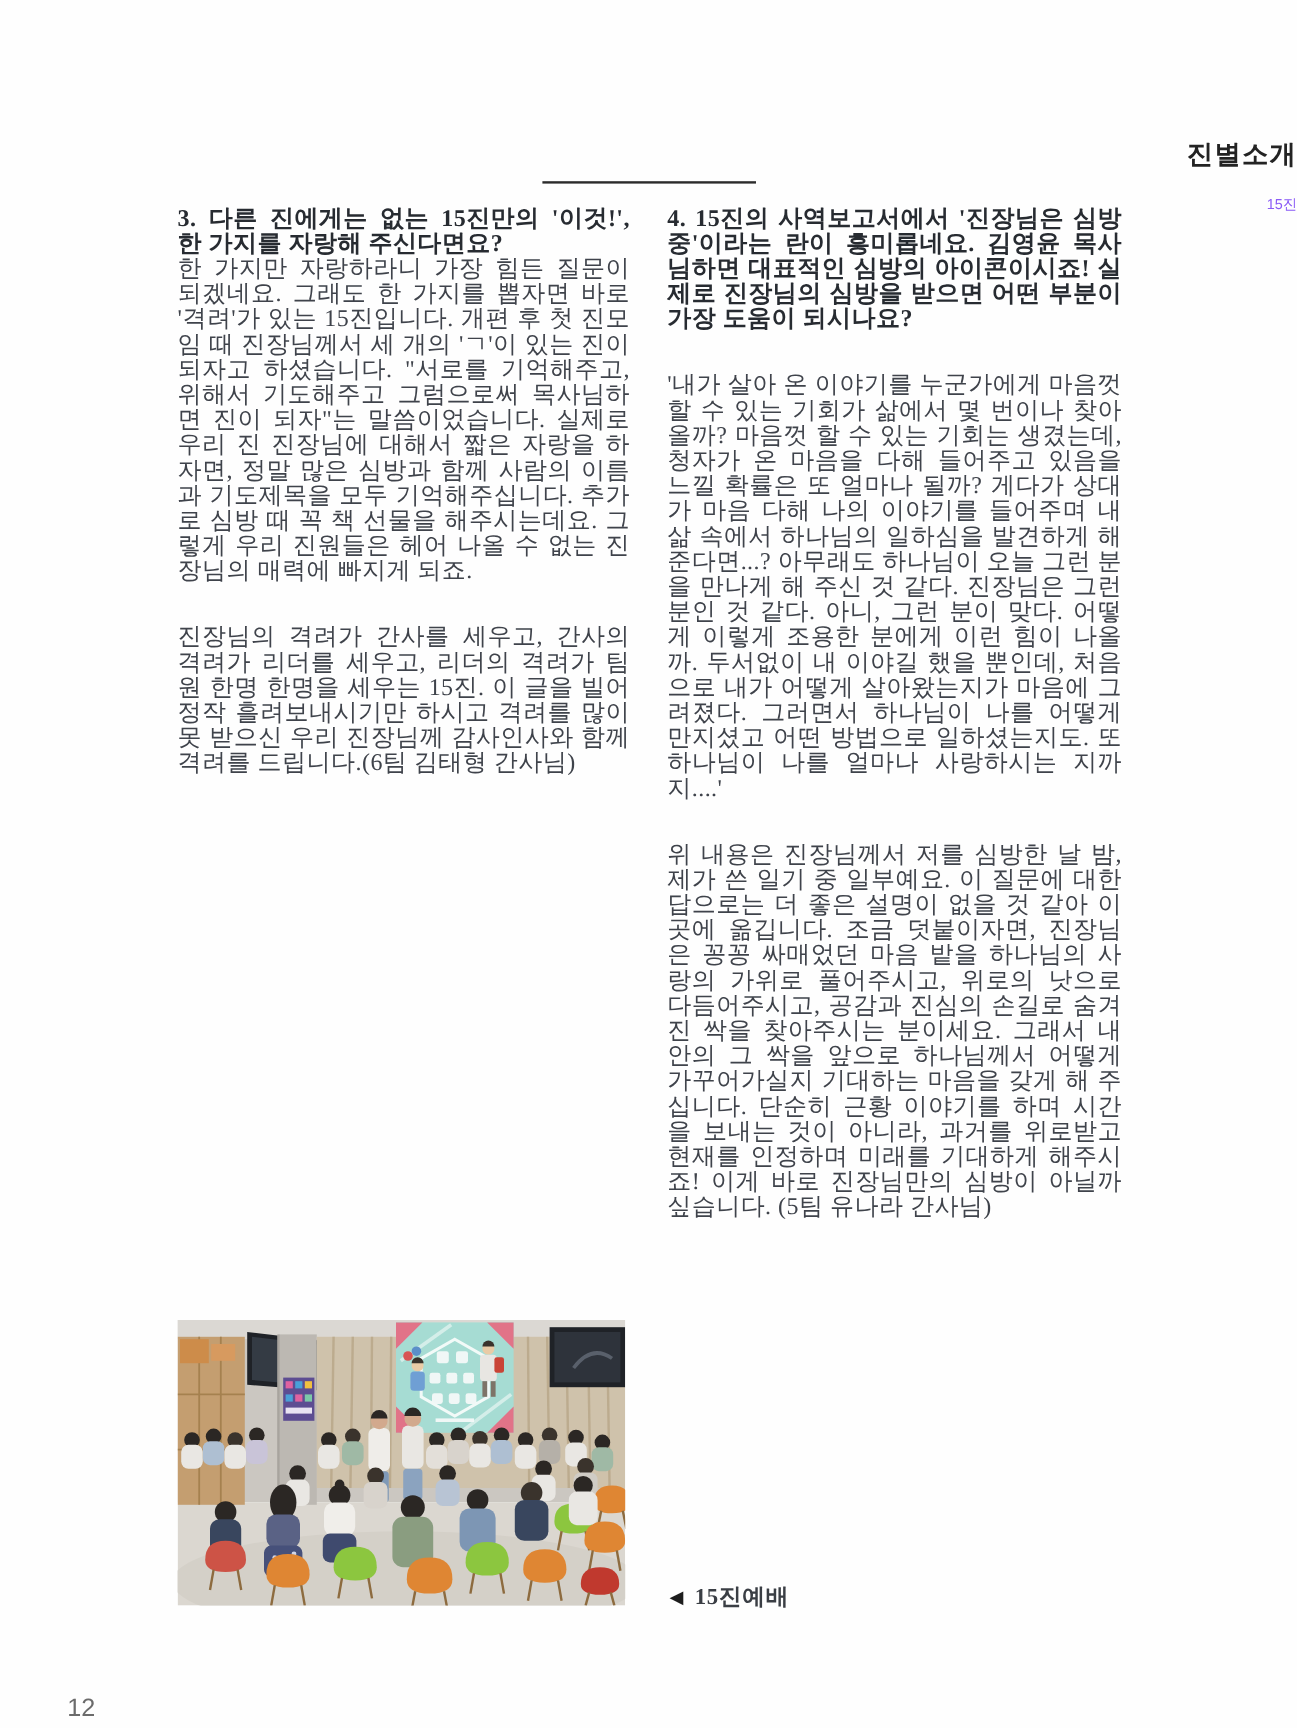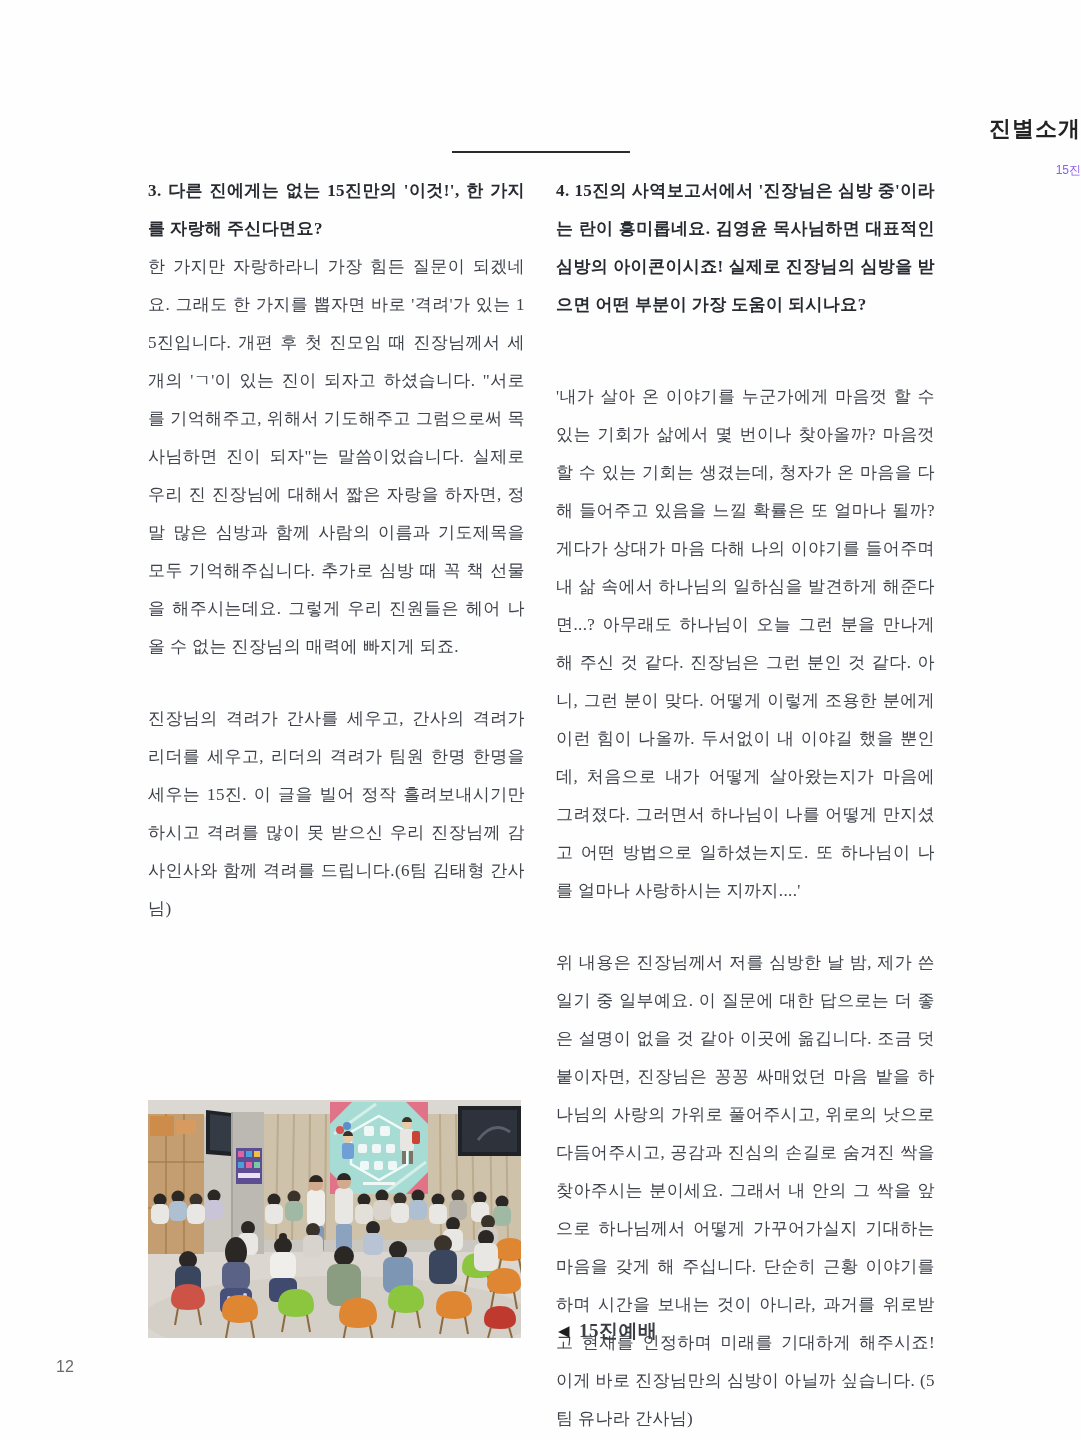--- a/index.html
+++ b/index.html
@@ -40,33 +40,33 @@
   }
   
   .col {
     position: absolute;
     top: 172px;
   }
   .col-left  { left: 148px; width: 377px; }
   .col-right { left: 556px; width: 379px; }
   .col p {
     margin: 0 0 34px 0;
-    font-size: 17px;
-    line-height: 38px;
+    font-size: 20px;
+    line-height: 21px;
     letter-spacing: 0.4px;
     text-align: justify;
     word-break: break-all;
   }
   .col p:last-child { margin-bottom: 0; }
   .question {
     font-weight: 700;
     color: #272b31;
   }
   .col-left .question { margin-bottom: 0 !important; }
-  .col-right .question { margin-bottom: 54px; }
+  .col-right .question { margin-bottom: 34px; }
   
   .photo {
     position: absolute;
     left: 148px; top: 1100px;
     width: 373px; height: 238px;
     margin: 0;
   }
   .photo svg { display: block; }
   
   .caption {
@@ -79,23 +79,23 @@
   }
   .caption-marker {
     font-size: 15px;
     color: #1d1d1d;
     margin-right: 9px;
     vertical-align: 1px;
   }
   
   .page-number {
     position: absolute;
-    left: 56px; top: 1358px;
+    left: 56px; top: 1412px;
     font-family: "Liberation Sans", "DejaVu Sans", sans-serif;
-    font-size: 16px;
+    font-size: 21px;
     color: #6b6b6b;
   }
 </style>
 </head>
 <body>
 
 <div class="page">
 
   <header class="page-header">
     <h1 class="section-title">진별소개</h1>

